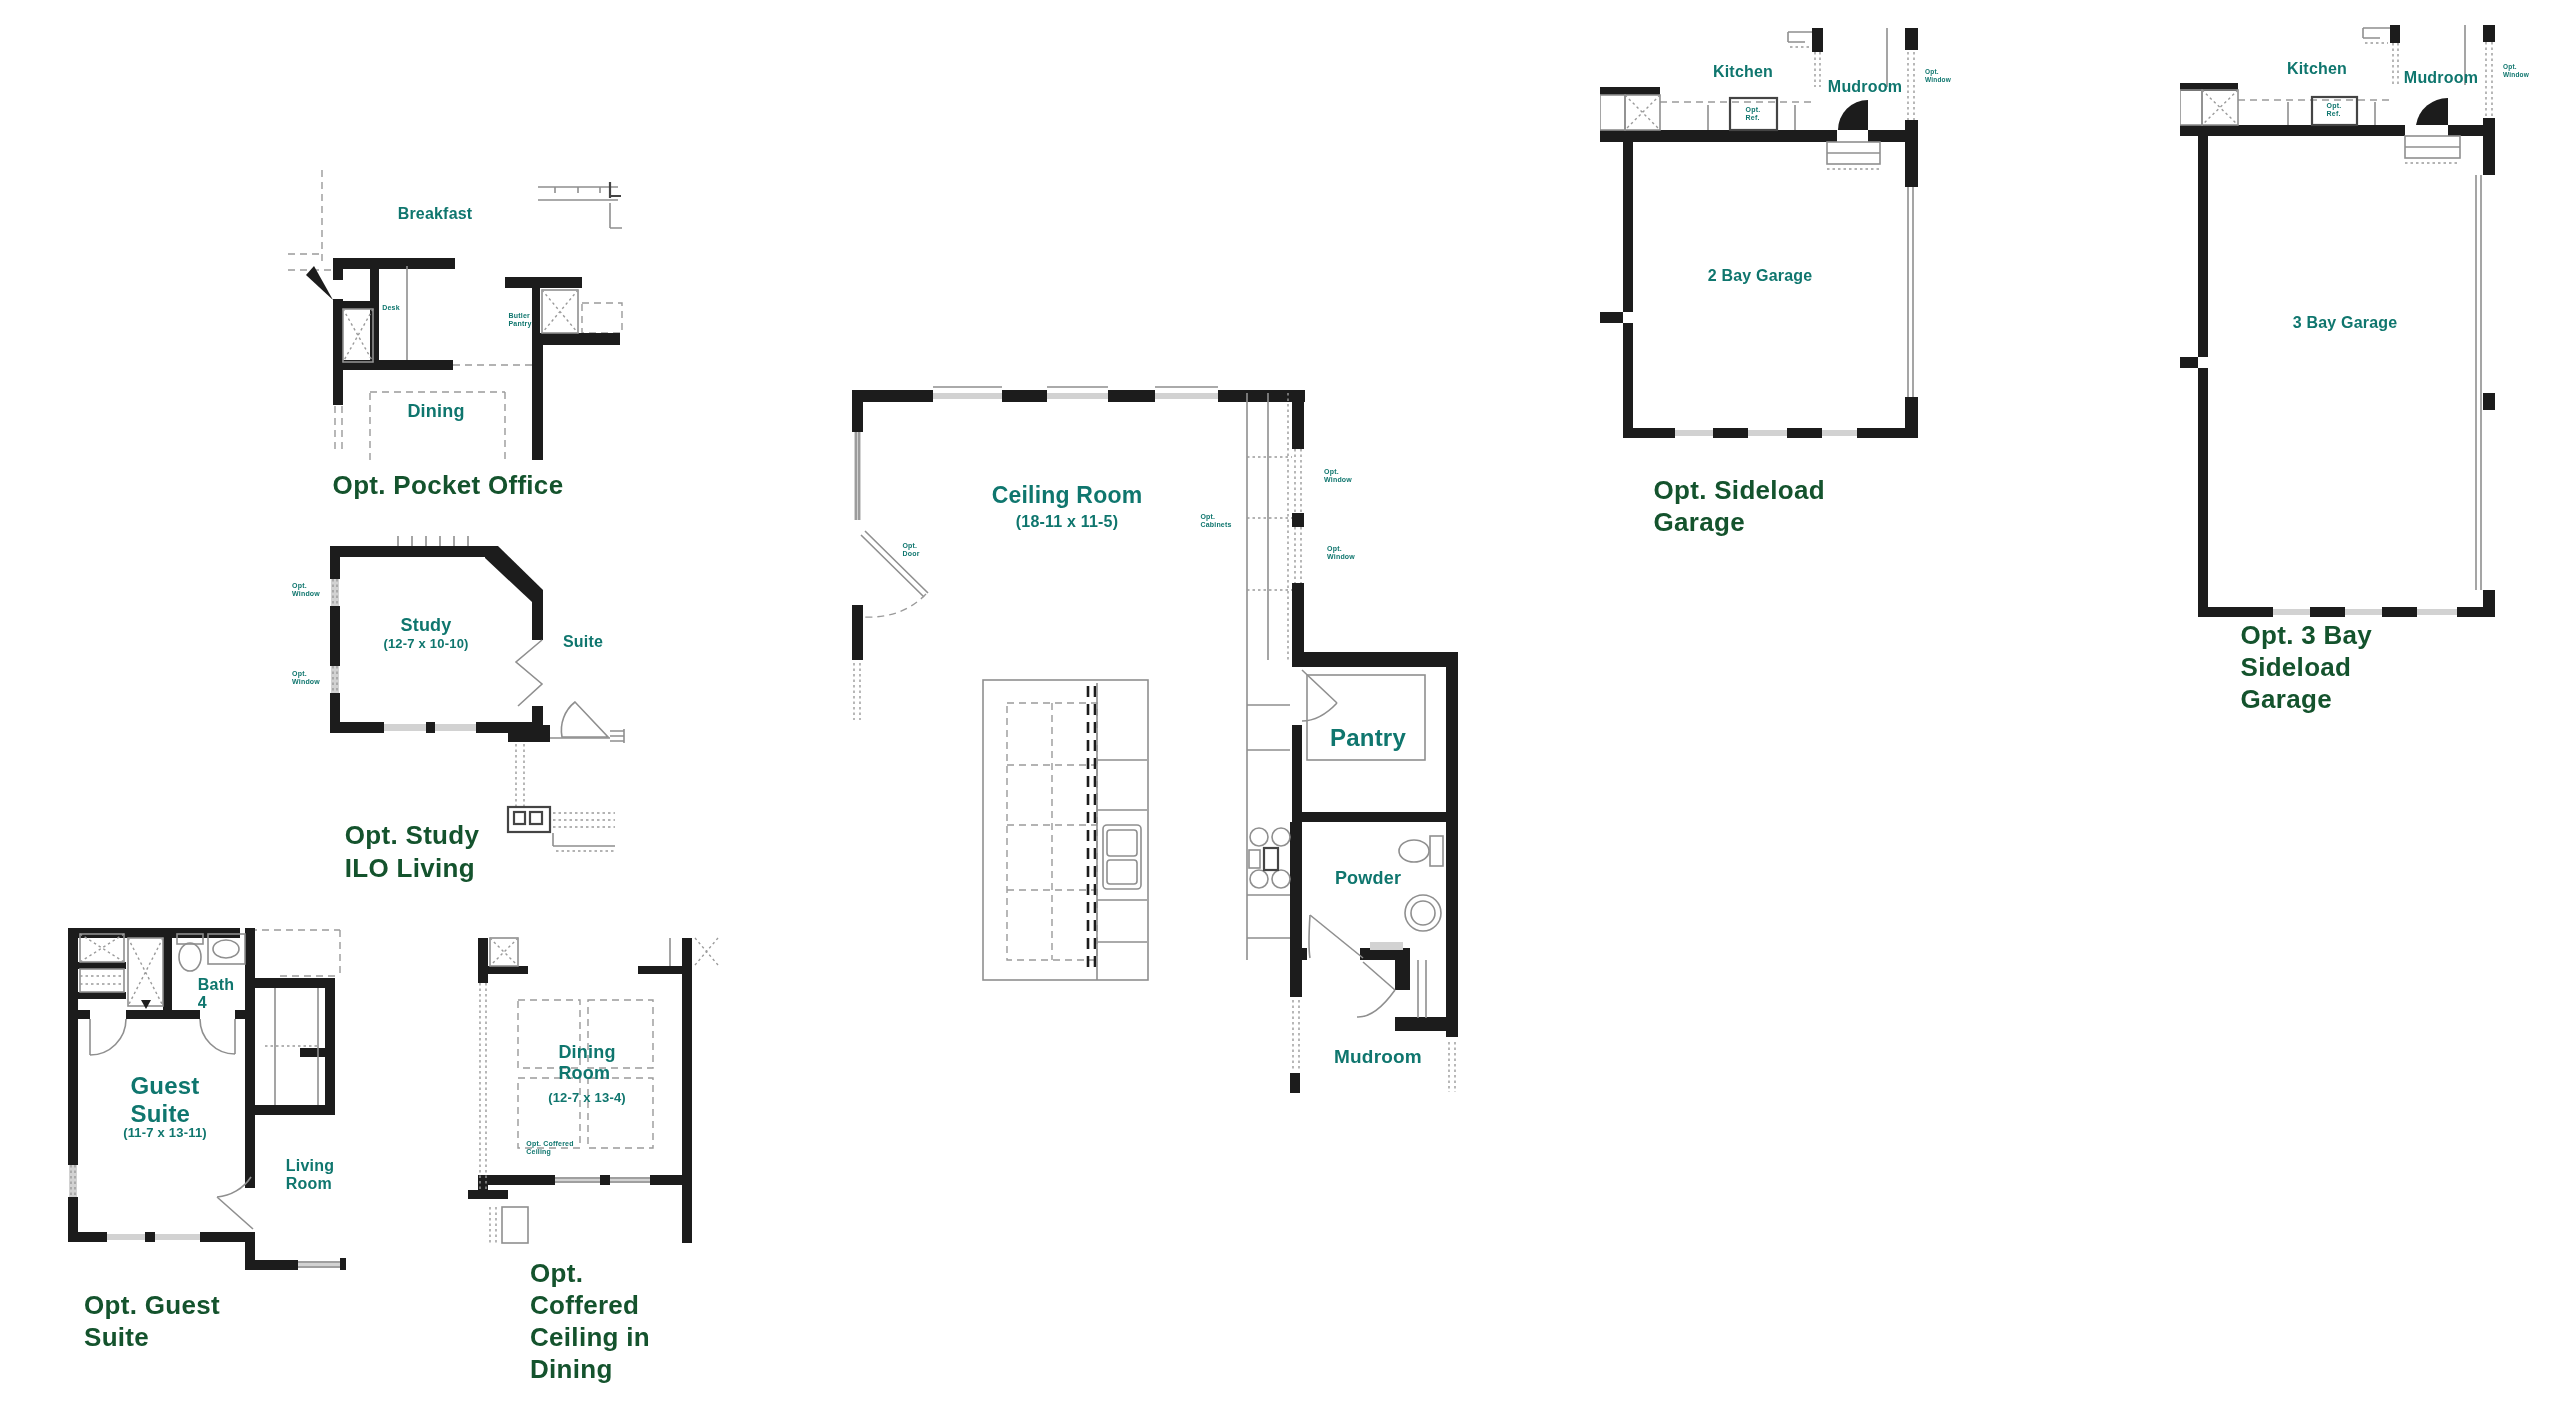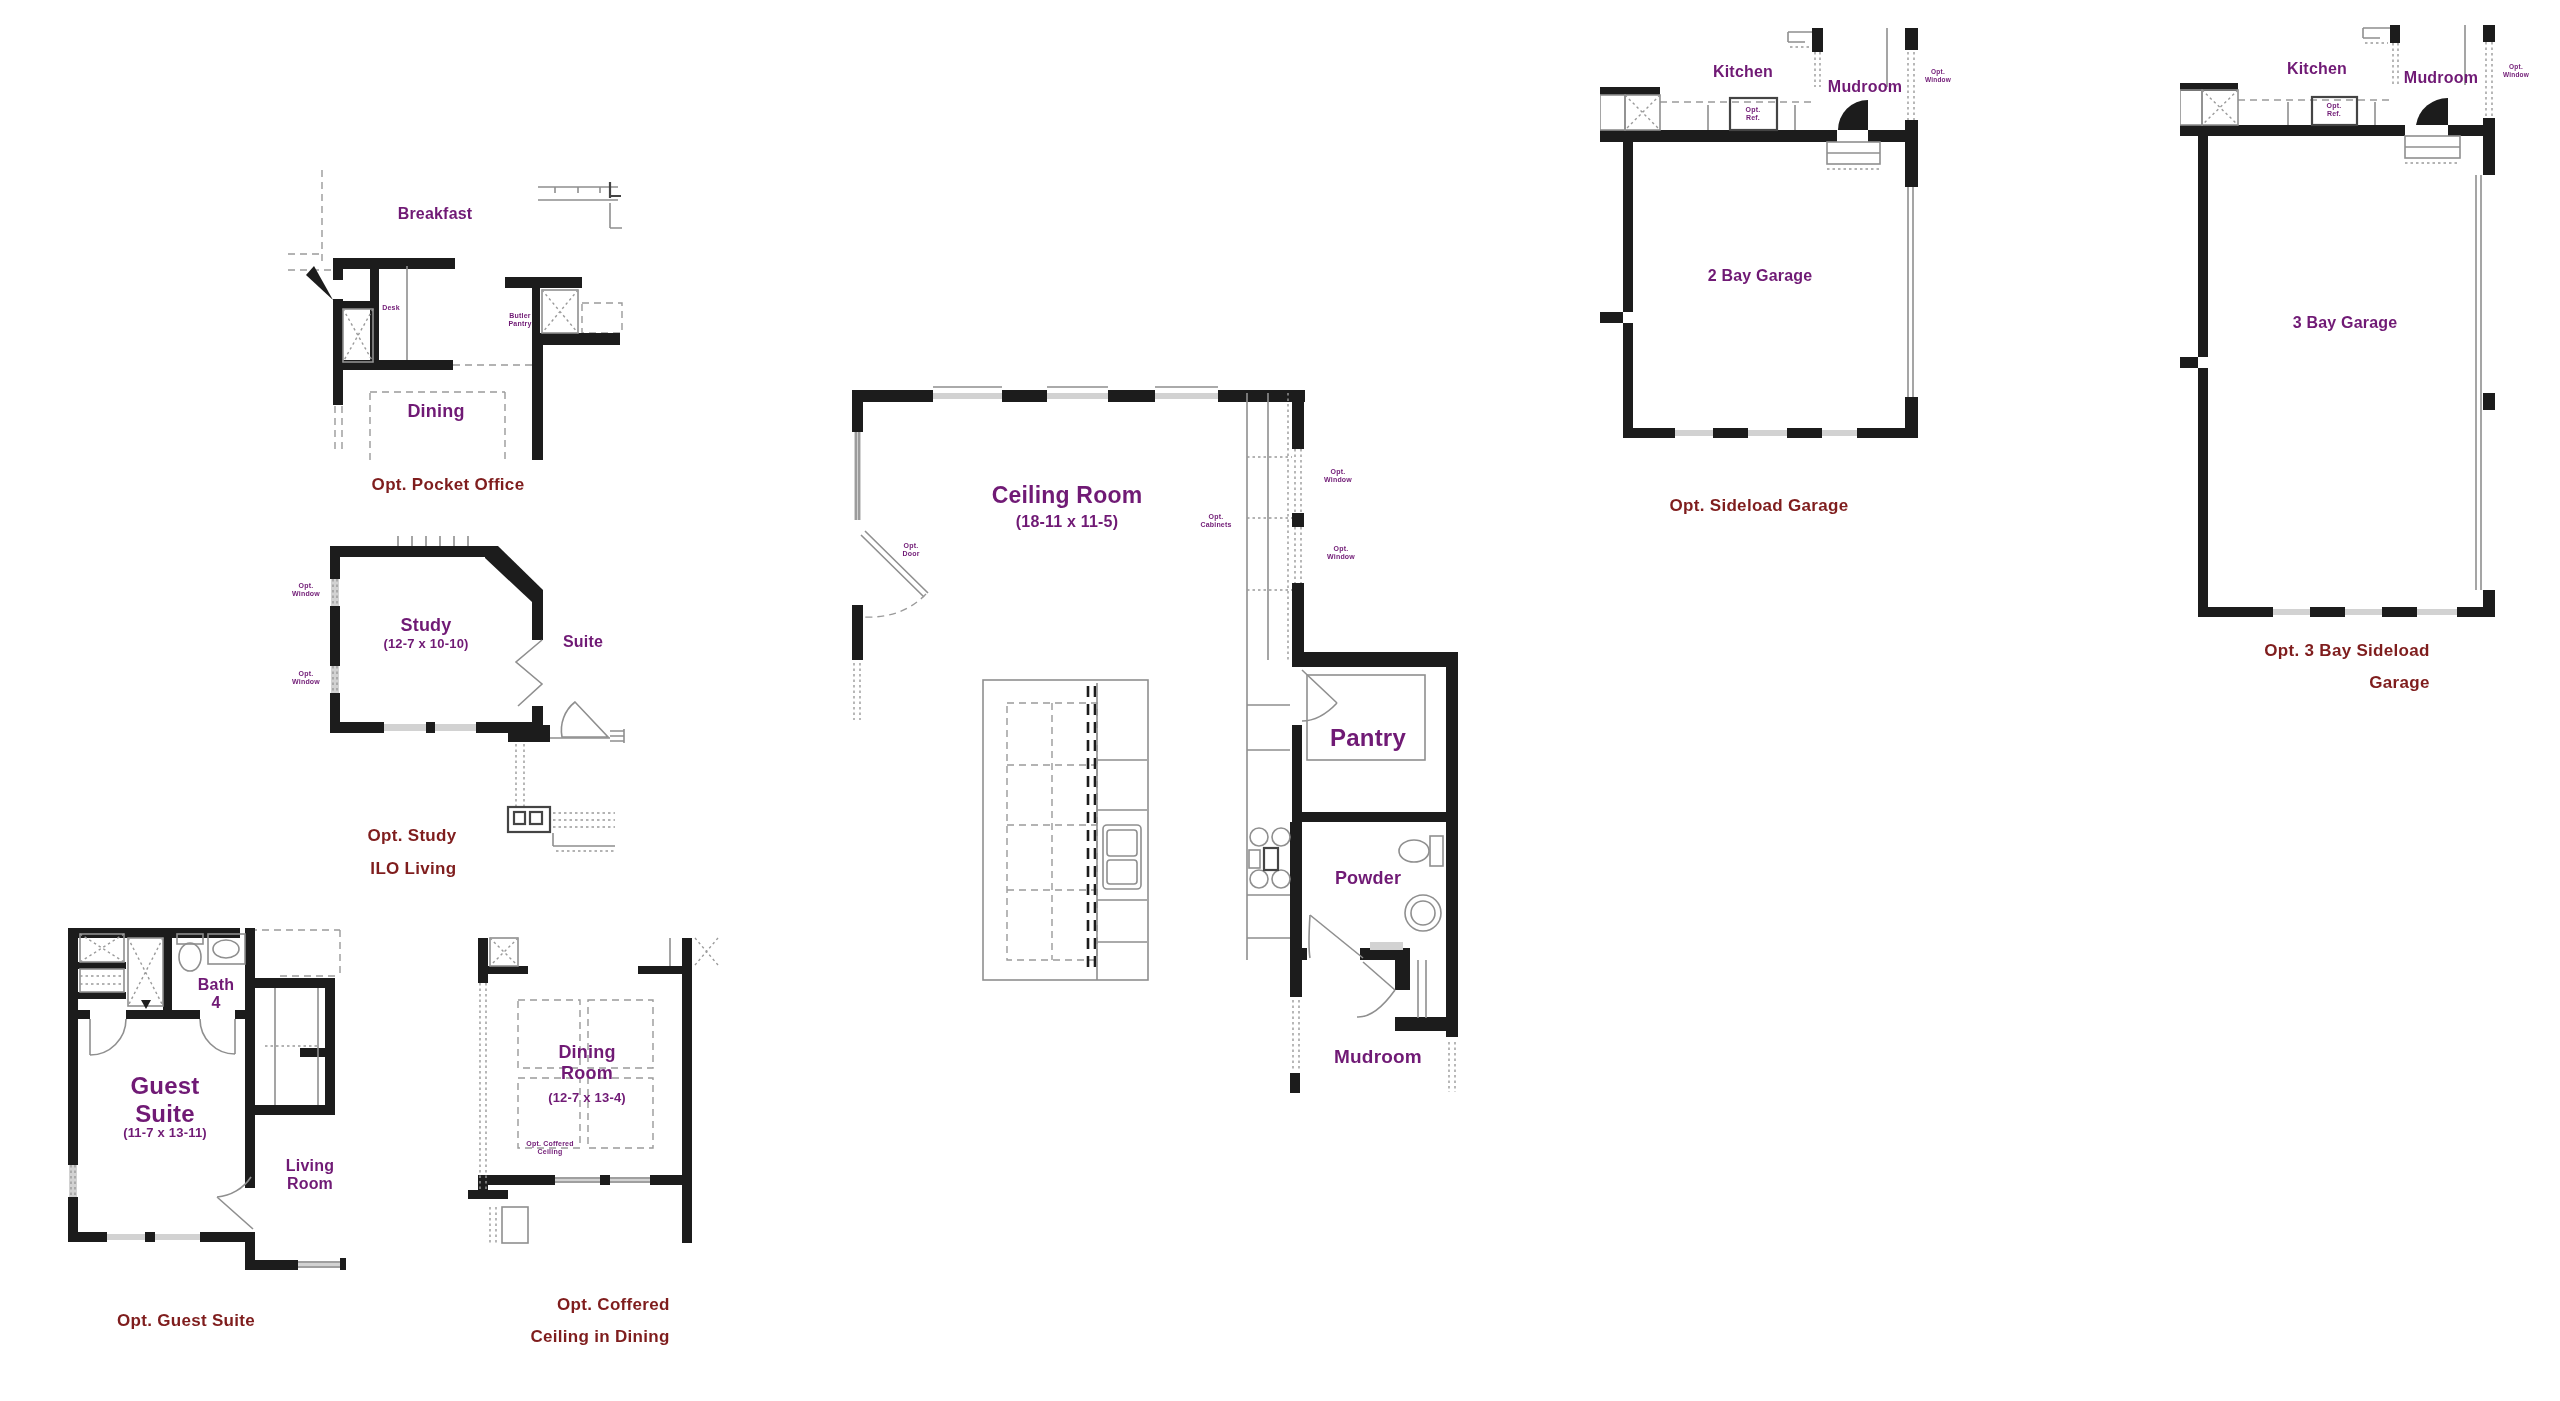--- a/index.html
+++ b/index.html
@@ -1,29 +1,29 @@
 <!DOCTYPE html>
 <html><head>
 <meta charset="utf-8">
 <title>Floor Plan Options</title>
 <style>
   html,body{margin:0;padding:0;background:#fff;}
   #page{position:relative;width:2560px;height:1401px;background:#ffffff;overflow:hidden;
         font-family:"Liberation Sans",sans-serif;}
   .plan{position:absolute;}
   .plan svg{position:absolute;left:0;top:0;}
-  .lbl{position:absolute;transform:translate(-50%,-50%);text-align:center;white-space:pre-line;
-       font-weight:bold;color:#701a75;line-height:1.15;letter-spacing:.2px;}
+  .lbl{position:absolute;transform:translate(-50%,-50%);white-space:pre-line;
+       font-weight:bold;color:#0f766e;line-height:1.15;letter-spacing:.2px;}
   .xs{font-size:7px;line-height:1.2;}
   .sm{font-size:13px;}
   .md{font-size:16px;}
   .lg{font-size:23px;}
   .dim{font-size:14px;}
-  .title{position:absolute;transform:translate(-50%,-50%);text-align:right;white-space:pre-line;
-         font-weight:bold;color:#7f1d1d;font-size:17px;line-height:32px;letter-spacing:.3px;}
+  .title{position:absolute;transform:translate(-50%,-50%);text-align:left;white-space:pre-line;
+         font-weight:bold;color:#14532d;font-size:26px;line-height:32px;letter-spacing:.3px;}
   
   .w{fill:#1c1c1c;}
   .tl{fill:none;stroke:#8f8f8f;stroke-width:1.6;}
   .tlk{fill:none;stroke:#444;stroke-width:2.2;}
   .dsh{fill:none;stroke:#9a9a9a;stroke-width:1.4;stroke-dasharray:7 5;}
   .fdsh{fill:none;stroke:#9a9a9a;stroke-width:1.4;stroke-dasharray:2.5 3;}
   .win{fill:#d2d2d2;}
   .wd{fill:none;stroke:#1c1c1c;stroke-width:2.6;stroke-dasharray:11 7;}
   .wedge{fill:#1c1c1c;}
   .doorline{fill:#fff;stroke:#8f8f8f;stroke-width:1.6;}

